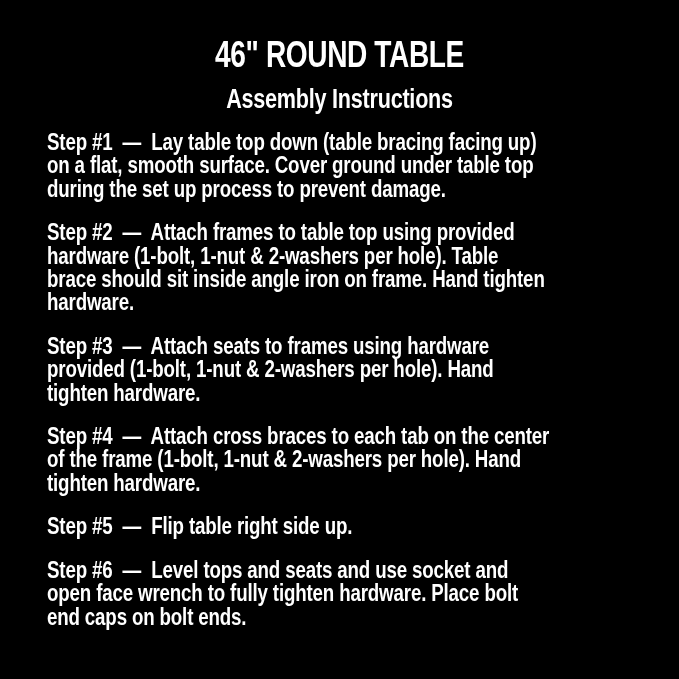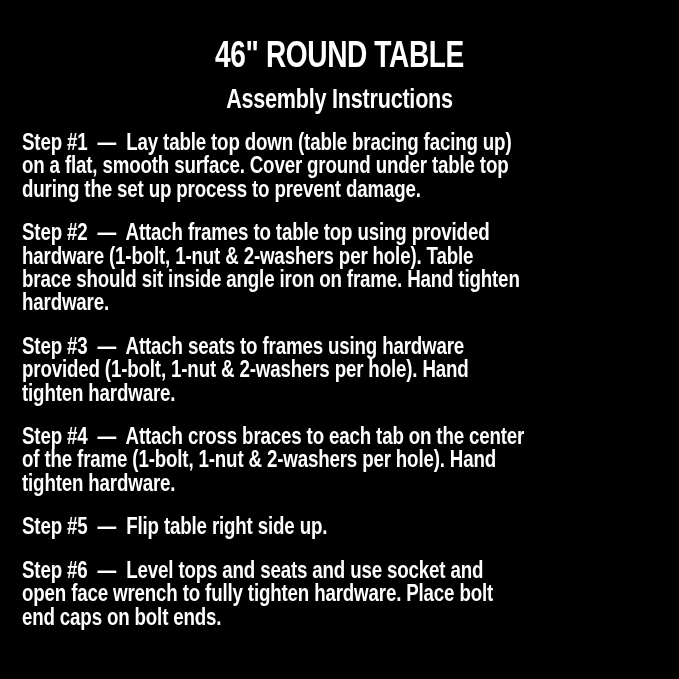--- a/index.html
+++ b/index.html
@@ -36,21 +36,21 @@
     font-size: 27px;
     line-height: 30px;
     text-align: center;
     letter-spacing: -0.3px;
     transform: scaleX(0.80);
     transform-origin: 50% 50%;
     white-space: nowrap;
   }
   .steps-wrap {
     margin-top: 16px;
-    padding-left: 22px;
+    padding-left: 47px;
     box-sizing: border-box;
     width: 664px;
   }
   .steps {
     transform: scaleX(0.78);
     transform-origin: 0 0;
     width: 820px;
   }
   .step {
     margin: 0 0 20px 0;

